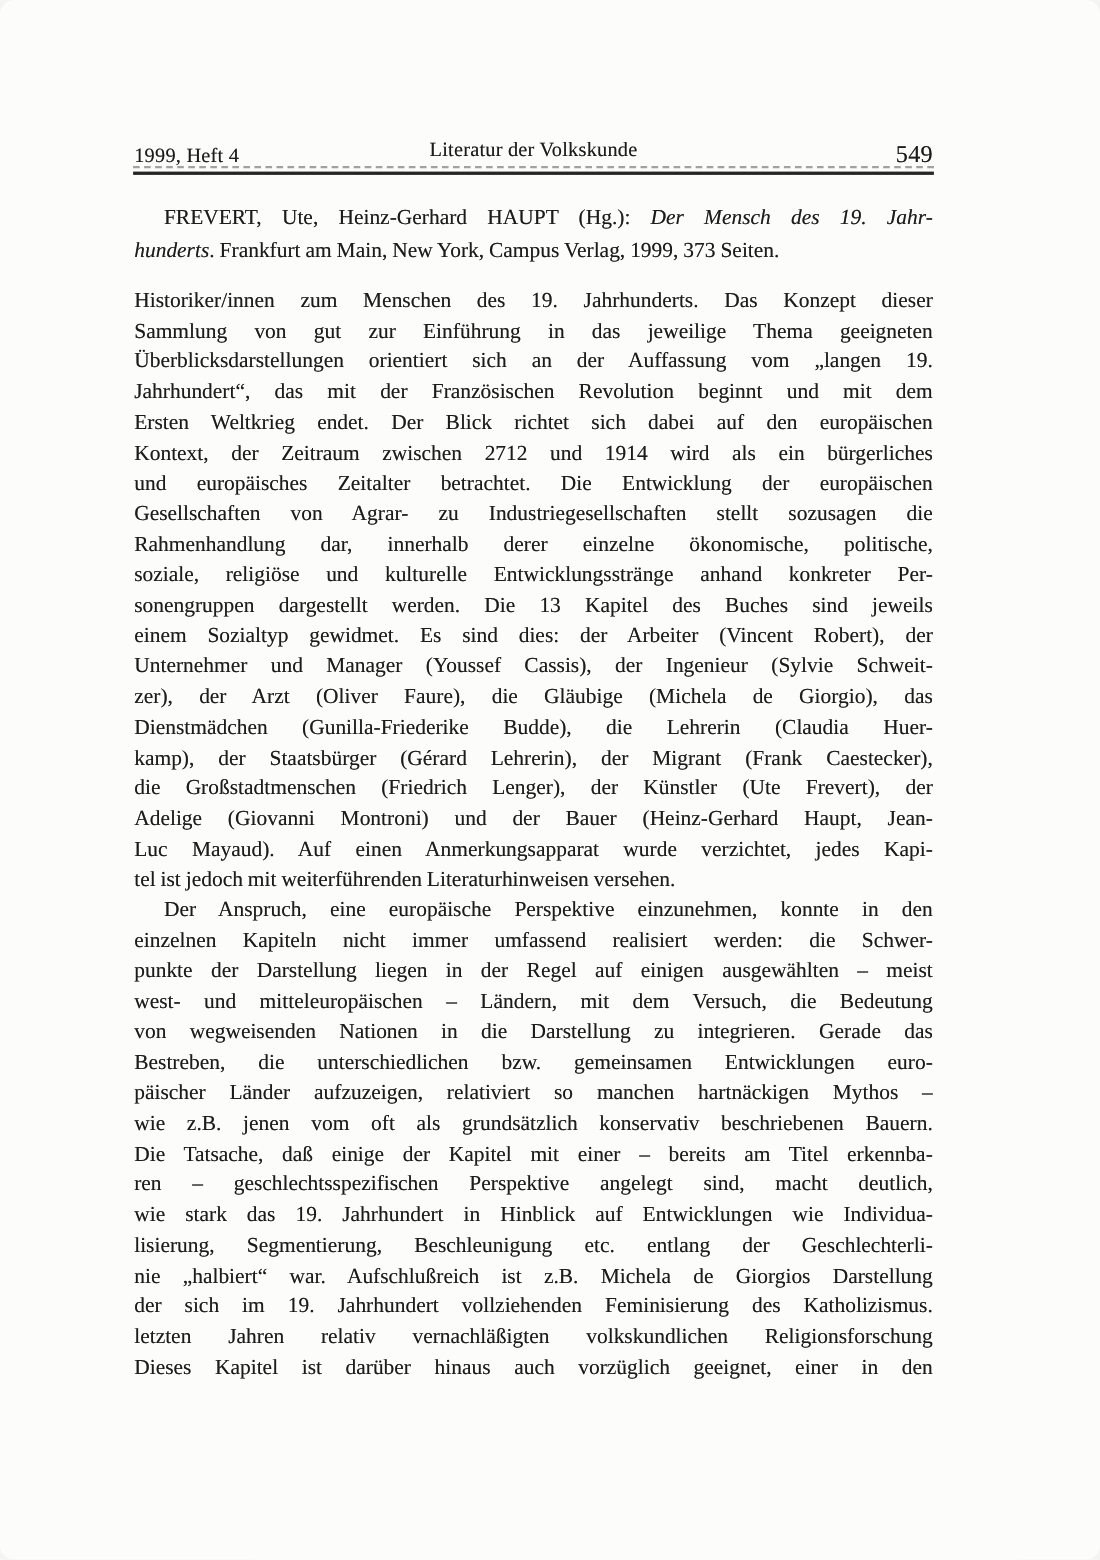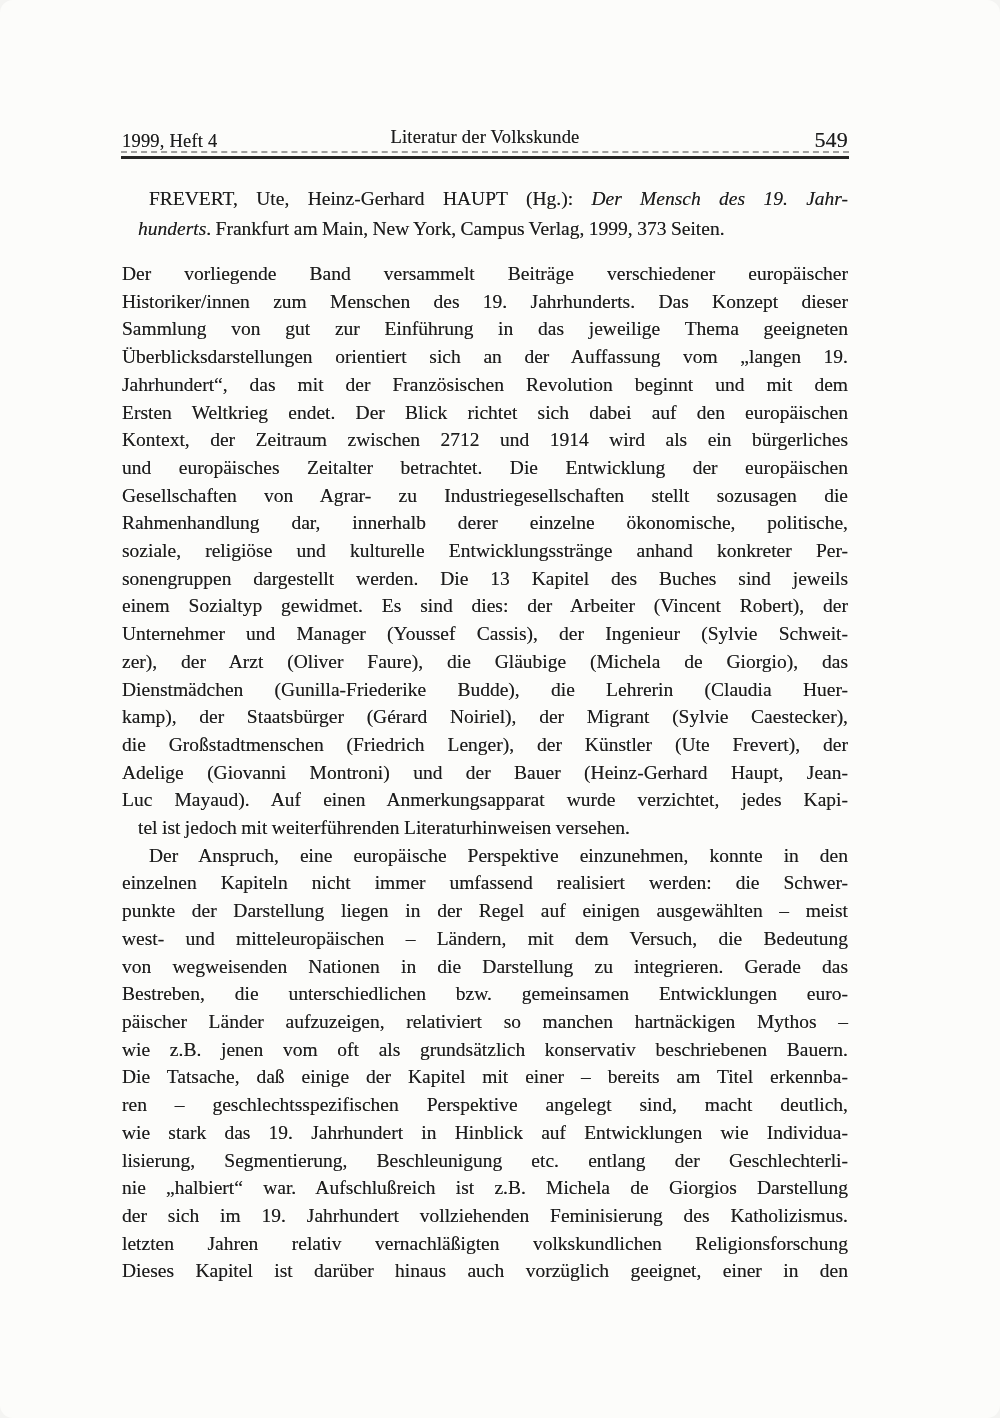--- a/index.html
+++ b/index.html
@@ -49,21 +49,21 @@
     font-size: 19.5px;
     line-height: 27.7px;
     word-spacing: -0.4px;
     text-shadow: 0 0 0.4px rgba(20,20,20,0.55);
   }
   .line {
     text-align: justify;
     text-align-last: justify;
     white-space: normal;
   }
-  .line.nojust { text-align-last: left; margin-left: 16px; }
+  .line.nojust { text-align-last: left; }
   .line.indent { text-indent: 27px; }
   .italic { font-style: italic; }
 </style>
 </head>
 <body>
 
 <div class="sheet">
   <div class="header">
     <span class="left">1999, Heft 4</span>
     <span class="center">Literatur der Volkskunde</span>
@@ -71,37 +71,36 @@
   </div>
 
   <div class="rule"></div>
 
   <div class="citation" id="citation">
       <div class="line indent"><span>FREVERT, Ute, Heinz-Gerhard HAUPT (Hg.): </span><span class="italic">Der Mensch des 19. Jahr-</span></div>
       <div class="line nojust"><span class="italic">hunderts</span><span>. Frankfurt am Main, New York, Campus Verlag, 1999, 373 Seiten.</span></div>
     </div>
 
   <div class="bodytext" id="bodytext">
-      <div class="line">Der vorliegende Band versammelt Beiträge verschiedener europäischer</div>
       <div class="line">Historiker/innen zum Menschen des 19. Jahrhunderts. Das Konzept dieser</div>
       <div class="line">Sammlung von gut zur Einführung in das jeweilige Thema geeigneten</div>
       <div class="line">Überblicksdarstellungen orientiert sich an der Auffassung vom „langen 19.</div>
       <div class="line">Jahrhundert“, das mit der Französischen Revolution beginnt und mit dem</div>
       <div class="line">Ersten Weltkrieg endet. Der Blick richtet sich dabei auf den europäischen</div>
       <div class="line">Kontext, der Zeitraum zwischen 2712 und 1914 wird als ein bürgerliches</div>
       <div class="line">und europäisches Zeitalter betrachtet. Die Entwicklung der europäischen</div>
       <div class="line">Gesellschaften von Agrar- zu Industriegesellschaften stellt sozusagen die</div>
       <div class="line">Rahmenhandlung dar, innerhalb derer einzelne ökonomische, politische,</div>
       <div class="line">soziale, religiöse und kulturelle Entwicklungsstränge anhand konkreter Per-</div>
       <div class="line">sonengruppen dargestellt werden. Die 13 Kapitel des Buches sind jeweils</div>
       <div class="line">einem Sozialtyp gewidmet. Es sind dies: der Arbeiter (Vincent Robert), der</div>
       <div class="line">Unternehmer und Manager (Youssef Cassis), der Ingenieur (Sylvie Schweit-</div>
       <div class="line">zer), der Arzt (Oliver Faure), die Gläubige (Michela de Giorgio), das</div>
       <div class="line">Dienstmädchen (Gunilla-Friederike Budde), die Lehrerin (Claudia Huer-</div>
-      <div class="line">kamp), der Staatsbürger (Gérard Noiriel), der Migrant (Sylvie Caestecker),</div>
+      <div class="line">kamp), der Staatsbürger (Gérard Lehrerin), der Migrant (Frank Caestecker),</div>
       <div class="line">die Großstadtmenschen (Friedrich Lenger), der Künstler (Ute Frevert), der</div>
       <div class="line">Adelige (Giovanni Montroni) und der Bauer (Heinz-Gerhard Haupt, Jean-</div>
       <div class="line">Luc Mayaud). Auf einen Anmerkungsapparat wurde verzichtet, jedes Kapi-</div>
       <div class="line nojust">tel ist jedoch mit weiterführenden Literaturhinweisen versehen.</div>
       <div class="line indent">Der Anspruch, eine europäische Perspektive einzunehmen, konnte in den</div>
       <div class="line">einzelnen Kapiteln nicht immer umfassend realisiert werden: die Schwer-</div>
       <div class="line">punkte der Darstellung liegen in der Regel auf einigen ausgewählten – meist</div>
       <div class="line">west- und mitteleuropäischen – Ländern, mit dem Versuch, die Bedeutung</div>
       <div class="line">von wegweisenden Nationen in die Darstellung zu integrieren. Gerade das</div>
       <div class="line">Bestreben, die unterschiedlichen bzw. gemeinsamen Entwicklungen euro-</div>

